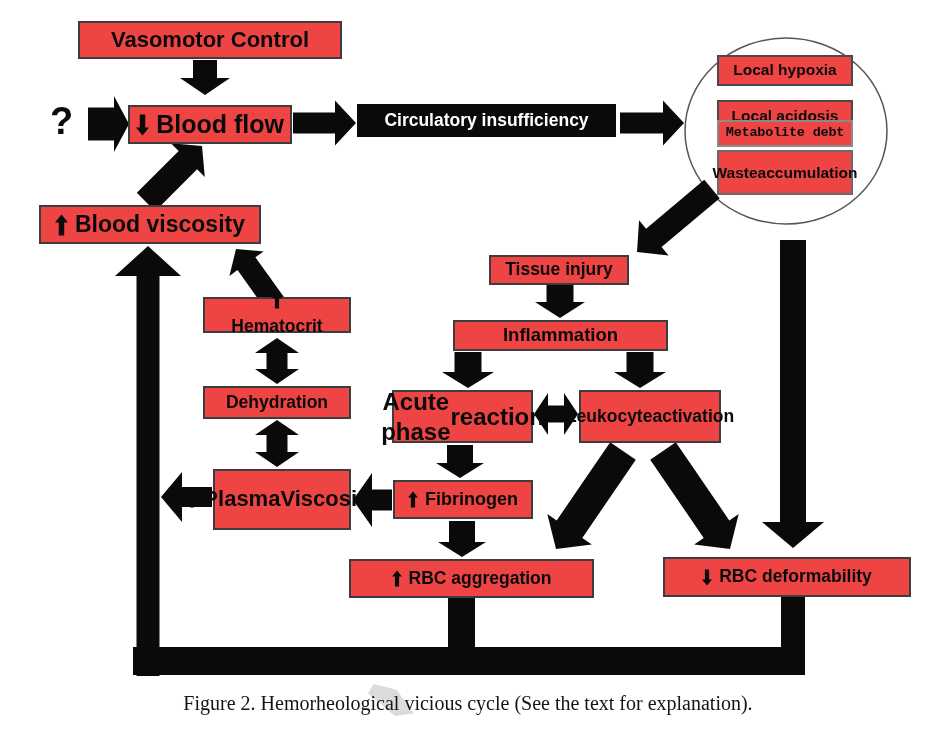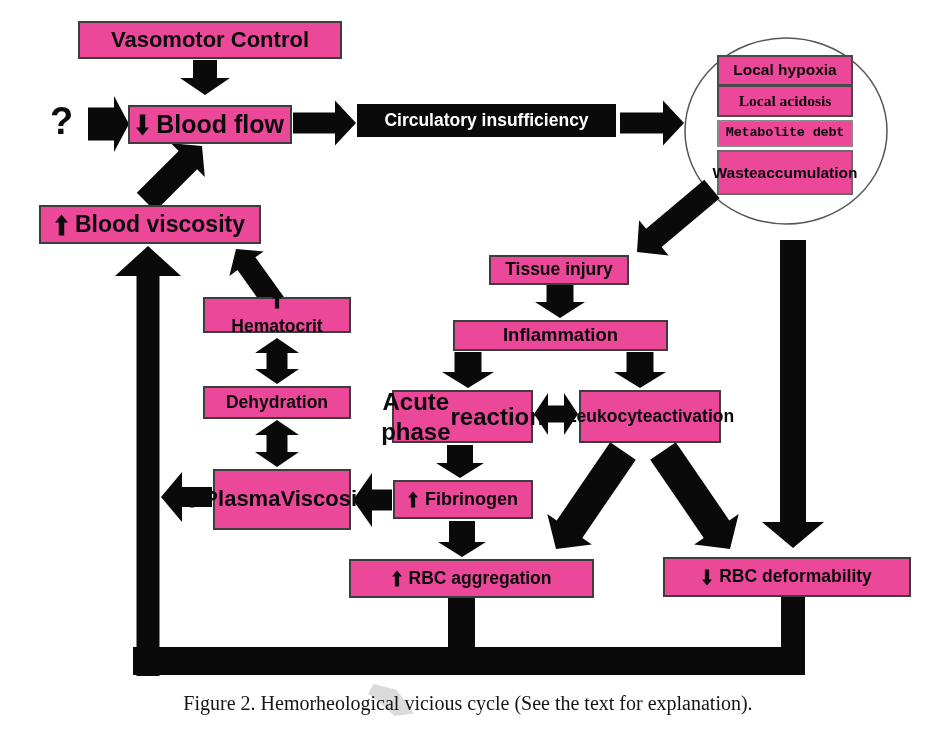--- a/index.html
+++ b/index.html
@@ -1,36 +1,36 @@
 <!DOCTYPE html>
 <html style="--border: #3d3d3d; --invbg: #0a0a0a; --invtx: #ffffff; --bg: #ffffff;"><head>
 <meta charset="utf-8">
 <style>
   html,body{margin:0;padding:0;background:#fff;}
   .canvas{position:relative;width:936px;height:749px;background:var(--bg,#fff);
           font-family:"Liberation Sans","DejaVu Sans",sans-serif;overflow:hidden;}
   #arrow-layer{position:absolute;left:0;top:0;z-index:1;}
-  .box{position:absolute;z-index:2;box-sizing:border-box;background:#ec4899;
+  .box{position:absolute;z-index:2;box-sizing:border-box;background:#ef4444;
        border:2px solid var(--border,#3d3d3d);color:#0b0b0b;font-weight:bold;
        display:flex;align-items:center;justify-content:center;gap:7px;
        text-align:center;line-height:1.22;}
   .box .stack{display:flex;align-items:center;justify-content:center;}
   .box .l1{display:flex;align-items:center;gap:6px;}
   .inv{background:var(--invbg,#0a0a0a);color:var(--invtx,#ffffff);border-color:var(--invbg,#0a0a0a);}
   .icon{display:inline-flex;align-items:center;}
   .icon svg{display:block;fill:#0b0b0b;}
   .icon.lg svg{width:13px;height:22px;}
   .icon.sm svg{width:10px;height:17px;}
 
   
   .b-vasomotor{left:78px;top:21px;width:264px;height:38px;font-size:22px;}
   .b-bloodflow{left:128px;top:105px;width:164px;height:39px;font-size:25px;}
   .b-circ{left:357px;top:104px;width:259px;height:33px;font-size:17.5px;}
   .b-hypoxia{left:717px;top:55px;width:136px;height:31px;font-size:15.5px;border-width:2px;border-color:#4a4a4a;}
-  .b-acidosis{left:717px;top:85px;width:136px;height:32px;font-size:15.5px;border-color:#4a4a4a;font-family:Liberation Serif, serif;}
+  .b-acidosis{left:717px;top:100px;width:136px;height:32px;font-size:15.5px;border-color:#4a4a4a;}
   .b-metabolite{left:717px;top:120px;width:136px;height:27px;font-size:13.5px;border-color:#8a8a8a;letter-spacing:-0.2px;font-family:Liberation Mono, monospace;}
   .b-waste{left:717px;top:150px;width:136px;height:45px;font-size:15.5px;border-color:#6a6a6a;line-height:1.25;}
   .b-viscosity{left:39px;top:205px;width:222px;height:39px;font-size:23px;}
   .b-tissue{left:489px;top:255px;width:140px;height:30px;font-size:17.5px;}
   .b-inflammation{left:453px;top:320px;width:215px;height:31px;font-size:18.5px;}
   .b-acute{left:392px;top:390px;width:141px;height:53px;font-size:24px;}
   .b-leukocyte{left:579px;top:390px;width:142px;height:53px;font-size:17.5px;}
   .b-hematocrit{left:203px;top:297px;width:148px;height:36px;font-size:17.5px;flex-direction:column;}
   .b-dehydration{left:203px;top:386px;width:148px;height:33px;font-size:17.5px;}
   .b-plasma{left:213px;top:469px;width:138px;height:61px;font-size:22px;}

